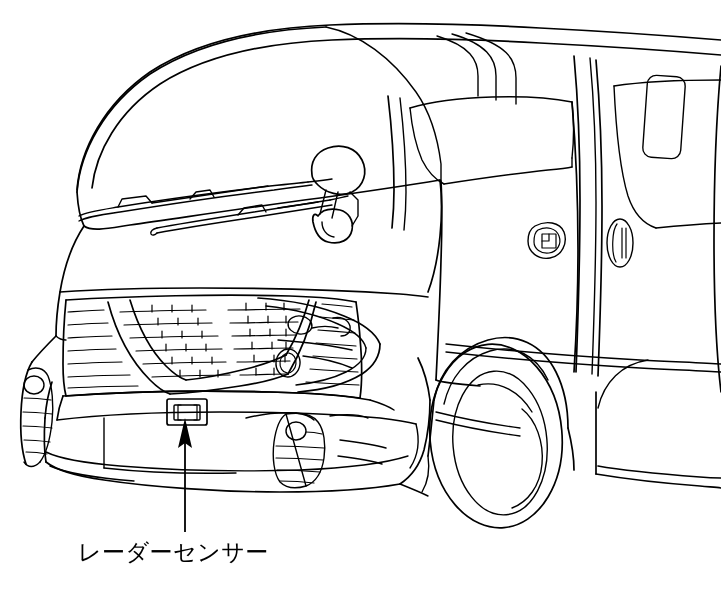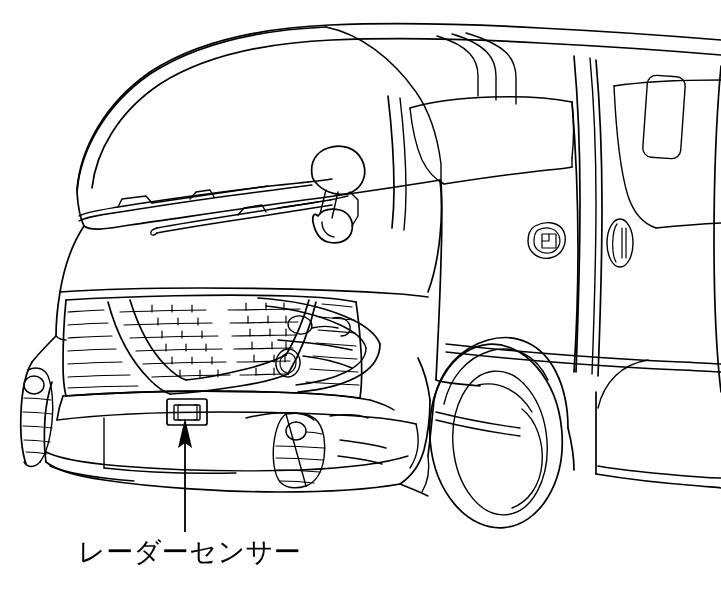--- a/index.html
+++ b/index.html
@@ -57,21 +57,21 @@
     fill: none;
     stroke: #000000;
     stroke-width: 1.8;
     stroke-linecap: butt;
   }
   #callout-label {
     position: absolute;
     left: 78px;
     top: 536px;
     font-family: "DejaVu Sans", sans-serif;
-    font-size: 27px;
+    font-size: 23px;
     line-height: 32px;
     letter-spacing: 0.5px;
     color: #000000;
     white-space: nowrap;
     user-select: none;
   }
 </style>
 </head>
 <body>
 

